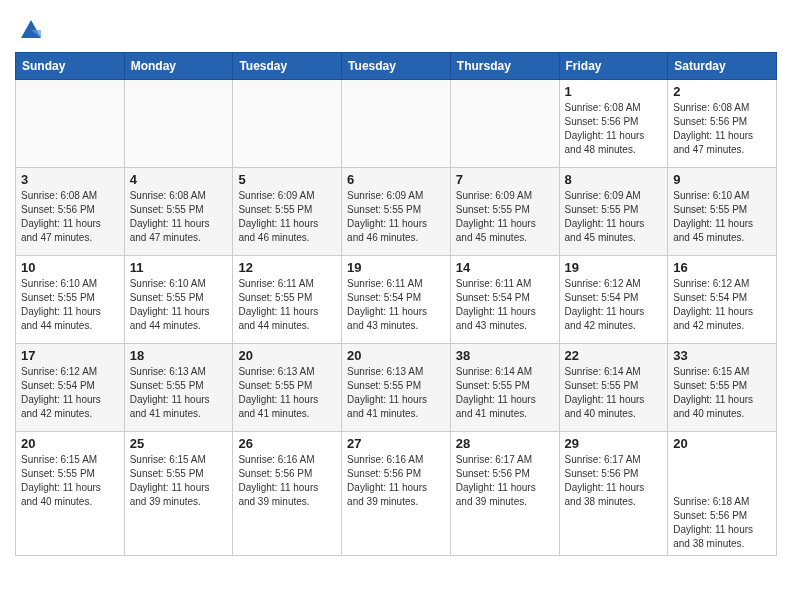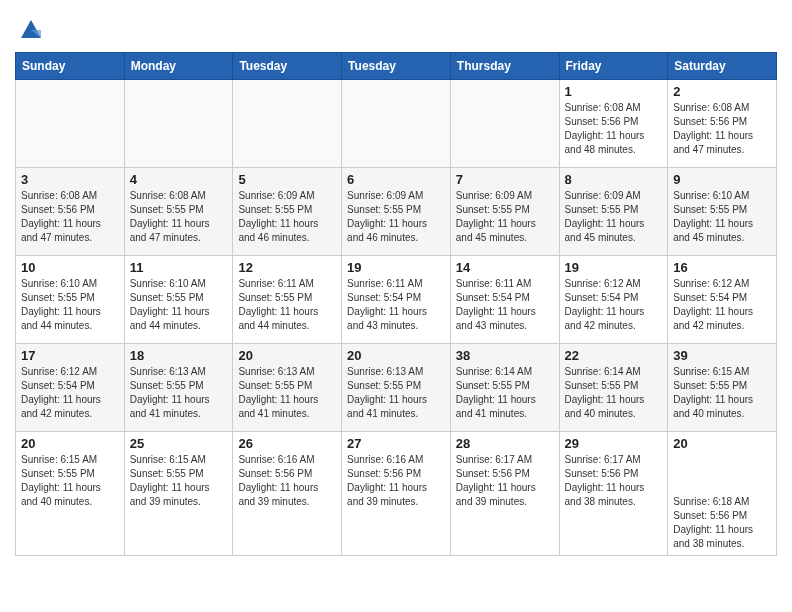--- a/index.html
+++ b/index.html
@@ -295,21 +295,21 @@
 and 41 minutes.</div>
           </td>
           <td>
             <span class="day-num">22</span>
             <div class="day-info" style="white-space: pre-line;">Sunrise: 6:14 AM
 Sunset: 5:55 PM
 Daylight: 11 hours
 and 40 minutes.</div>
           </td>
           <td>
-            <span class="day-num">39</span>
+            <span class="day-num">33</span>
             <div class="day-info" style="white-space: pre-line;">Sunrise: 6:15 AM
 Sunset: 5:55 PM
 Daylight: 11 hours
 and 40 minutes.</div>
           </td>
         </tr>
         <tr>
           <td>
             <span class="day-num">20</span>
             <div class="day-info" style="white-space: pre-line;">Sunrise: 6:15 AM

